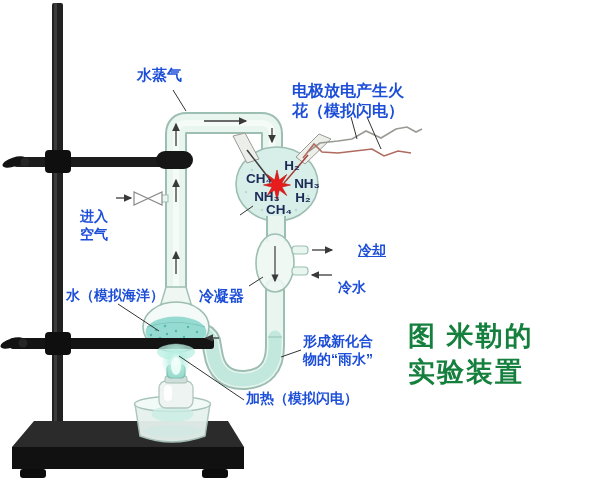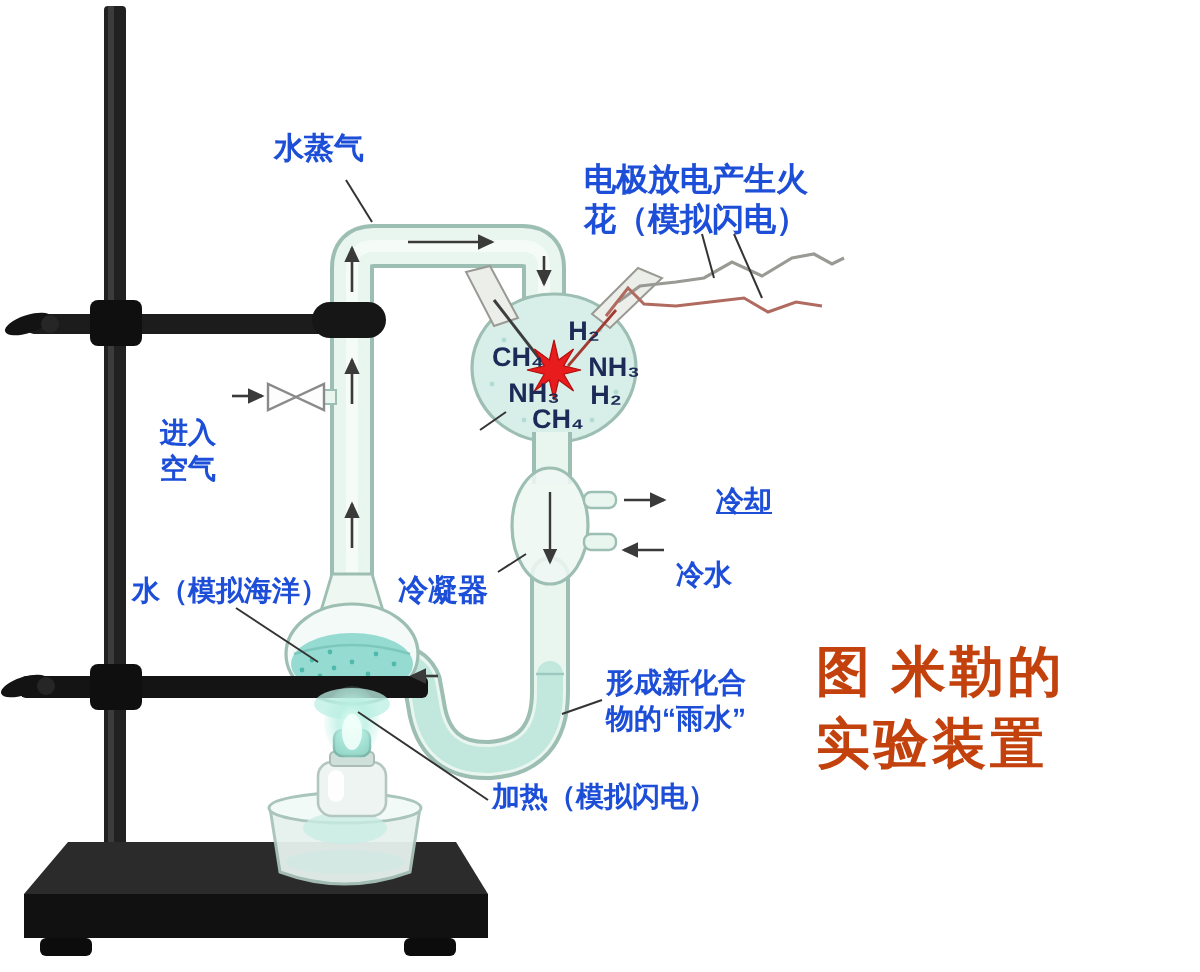--- a/index.html
+++ b/index.html
@@ -7,22 +7,22 @@
          font-family:"Liberation Sans", sans-serif;}
   #stage svg{position:absolute;left:0;top:0;}
   .lbl{position:absolute;color:#1d4ed8;font-weight:bold;white-space:pre-line;}
   .lbl-15{font-size:15px;line-height:1.25;}
   .lbl-14{font-size:14px;line-height:1.25;}
   .lbl-13{font-size:16px;line-height:1.22;text-align:right;}
   .note{position:absolute;left:404px;top:6px;width:192px;
         font-family:"Liberation Serif", serif;font-size:23px;font-weight:bold;
         color:#34349b;line-height:1.42;white-space:pre-line;letter-spacing:1px;}
   .caption{position:absolute;left:408px;top:319px;width:180px;
-        font-family:Liberation Serif, serif;font-size:27px;font-weight:bold;
-        color:#c2410c;line-height:1.33;white-space:pre-line;letter-spacing:2px;}
+        font-family:Liberation Sans, sans-serif;font-size:27px;font-weight:bold;
+        color:#15803d;line-height:1.33;white-space:pre-line;letter-spacing:2px;}
   .gas{font:bold 13.5px "Liberation Sans", sans-serif;fill:#1b2a56;}
 </style>
 </head>
 <body>
 
 <div id="stage">
 
 <svg width="600" height="486" viewBox="0 0 600 486">
   <defs>
     <marker id="ah" markerWidth="7" markerHeight="7" refX="5.5" refY="3" orient="auto">

